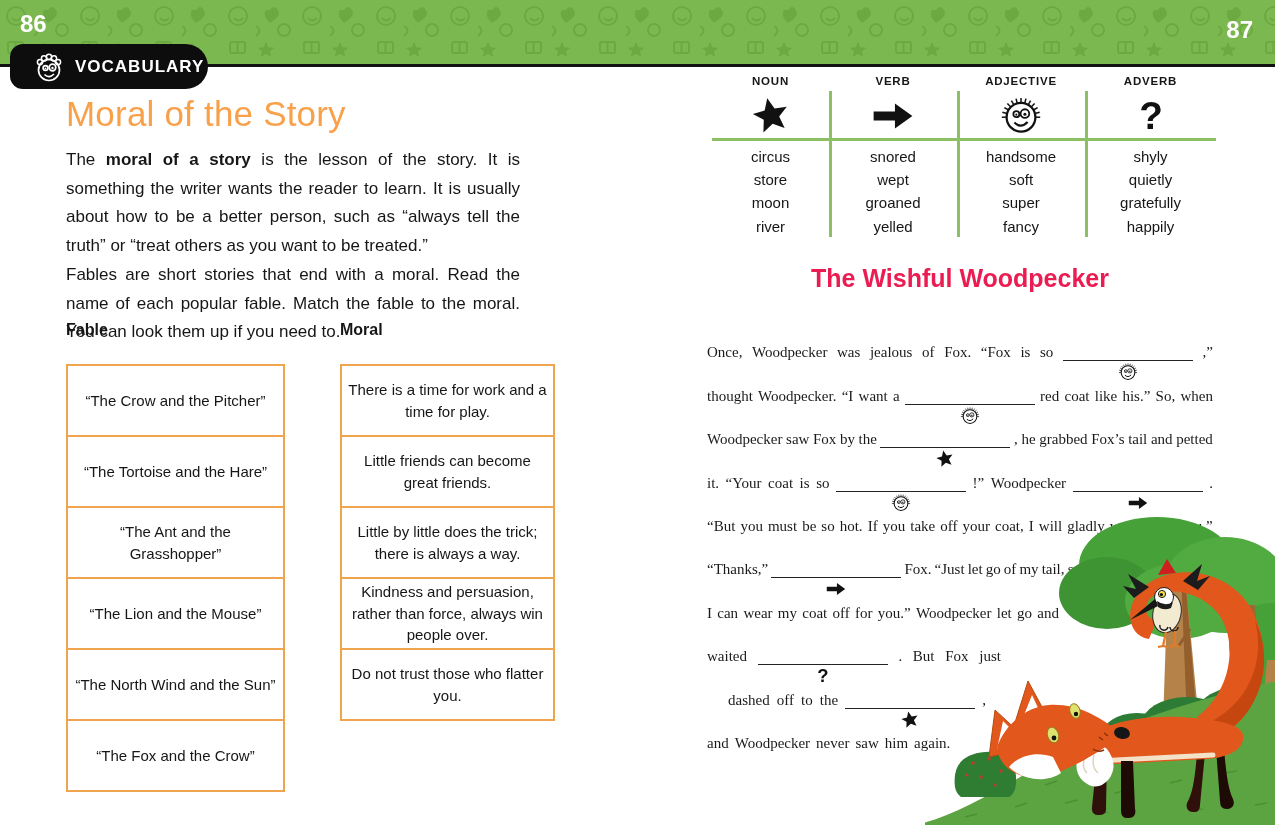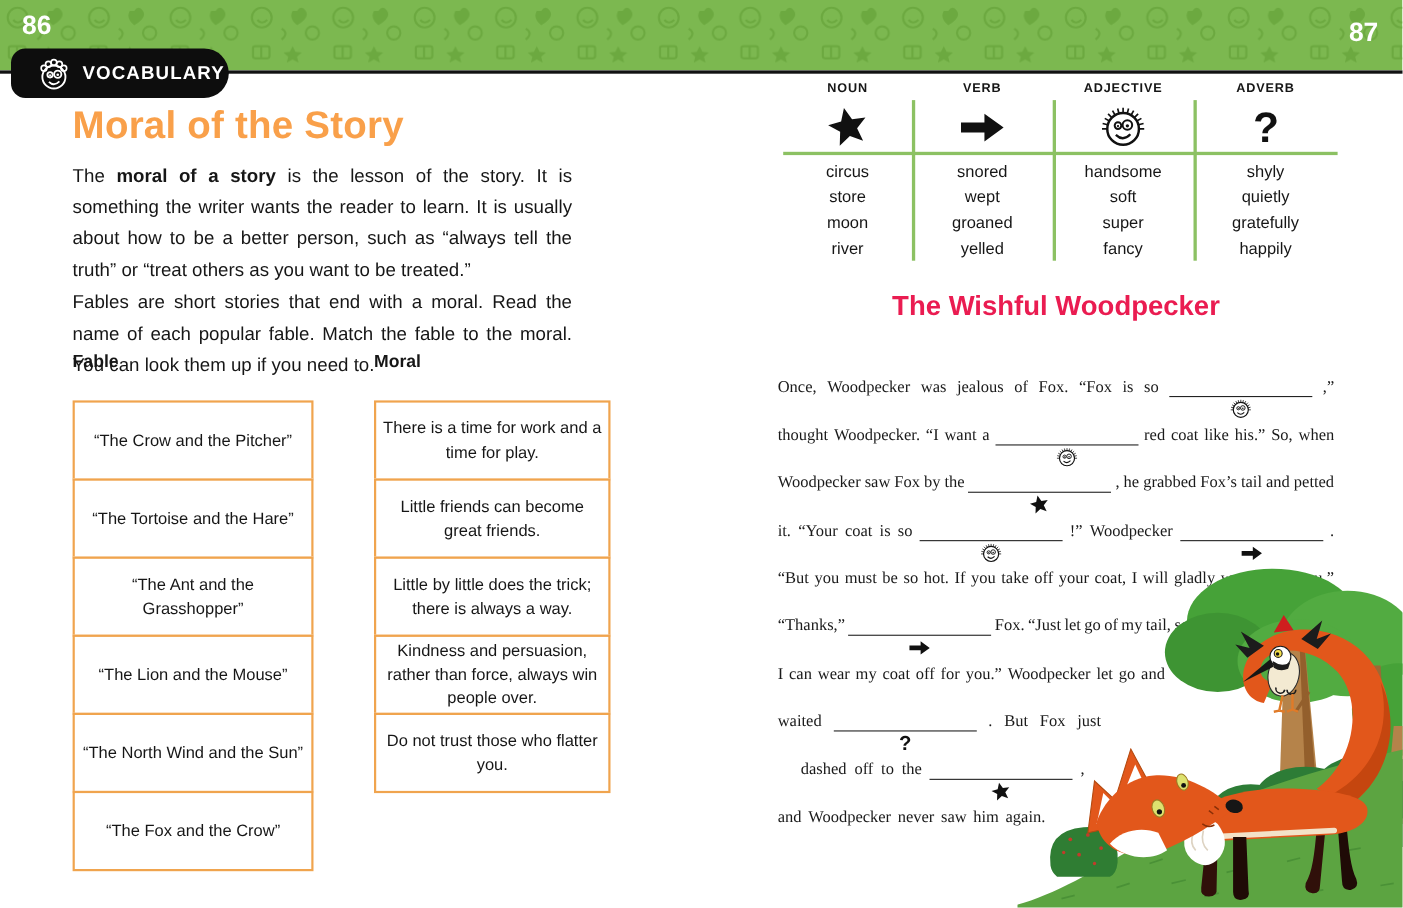--- a/index.html
+++ b/index.html
@@ -26,21 +26,21 @@
   .badge-label{color:#fff;font-weight:bold;font-size:17px;letter-spacing:1px;}
 
   
   .page{position:absolute;top:0;height:825px;}
   .page-left{left:0;width:650px;}
   .page-right{left:650px;width:625px;}
 
   
   .page-title{
     position:absolute;left:66px;top:94px;margin:0;
-    font-size:35px;font-weight:bold;letter-spacing:.2px;
+    font-size:35px;font-weight:normal;letter-spacing:.2px;
     color:var(--title-orange,#f9a04a);
   }
   .para{position:absolute;left:66px;width:454px;margin:0;
     font-size:17px;line-height:28.5px;text-align:justify;}
   .para-intro{top:146px;}
   .para-instructions{top:261px;}
 
   .col-header{position:absolute;top:321px;font-weight:bold;font-size:16px;text-align:left;}
   .fable-h{left:66px;width:219px;}
   .moral-h{left:340px;width:215px;}

